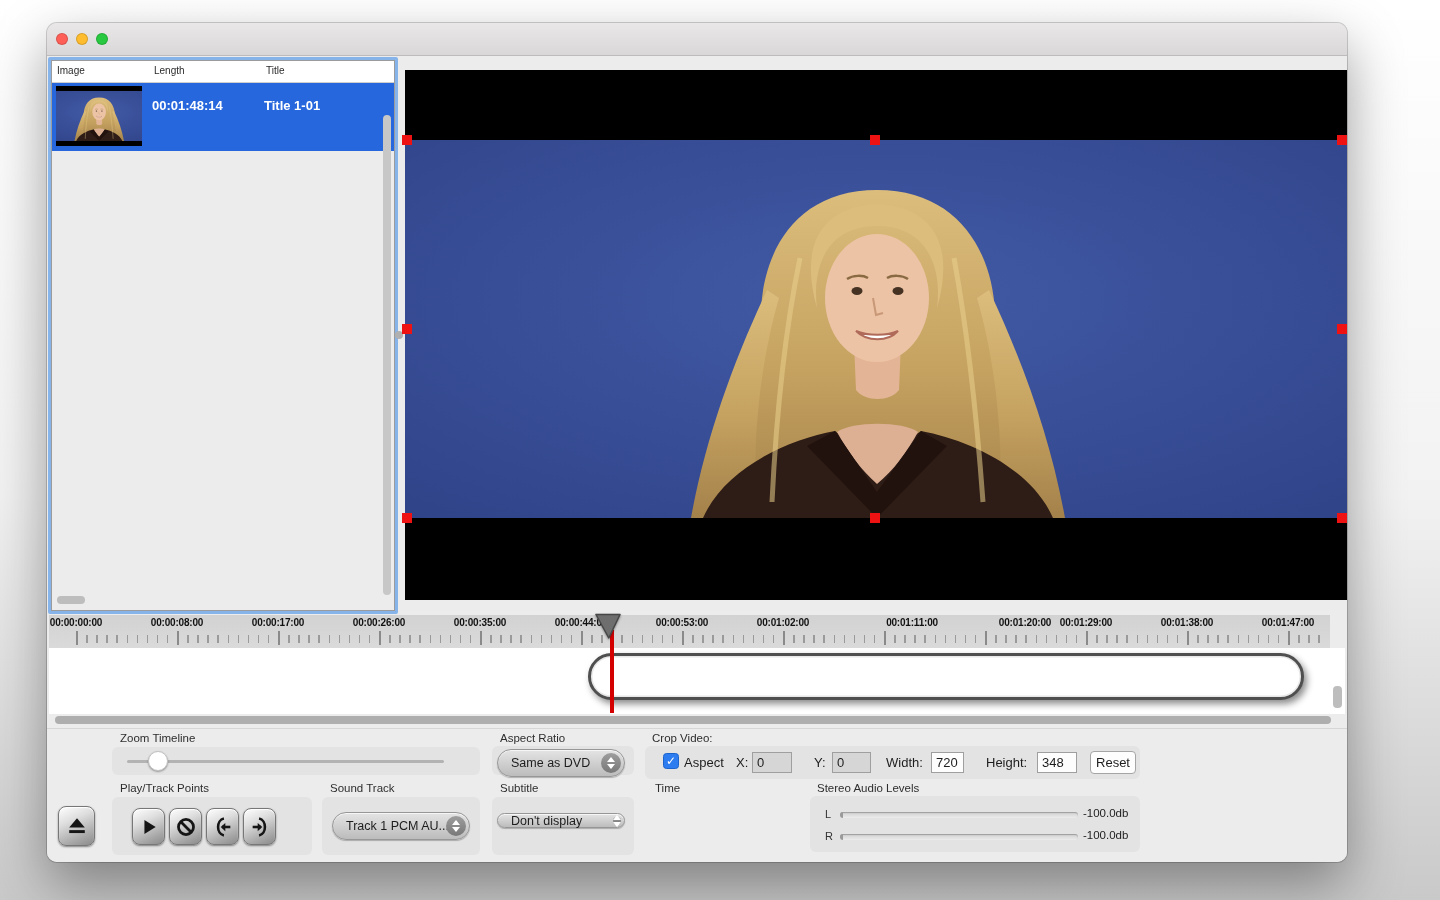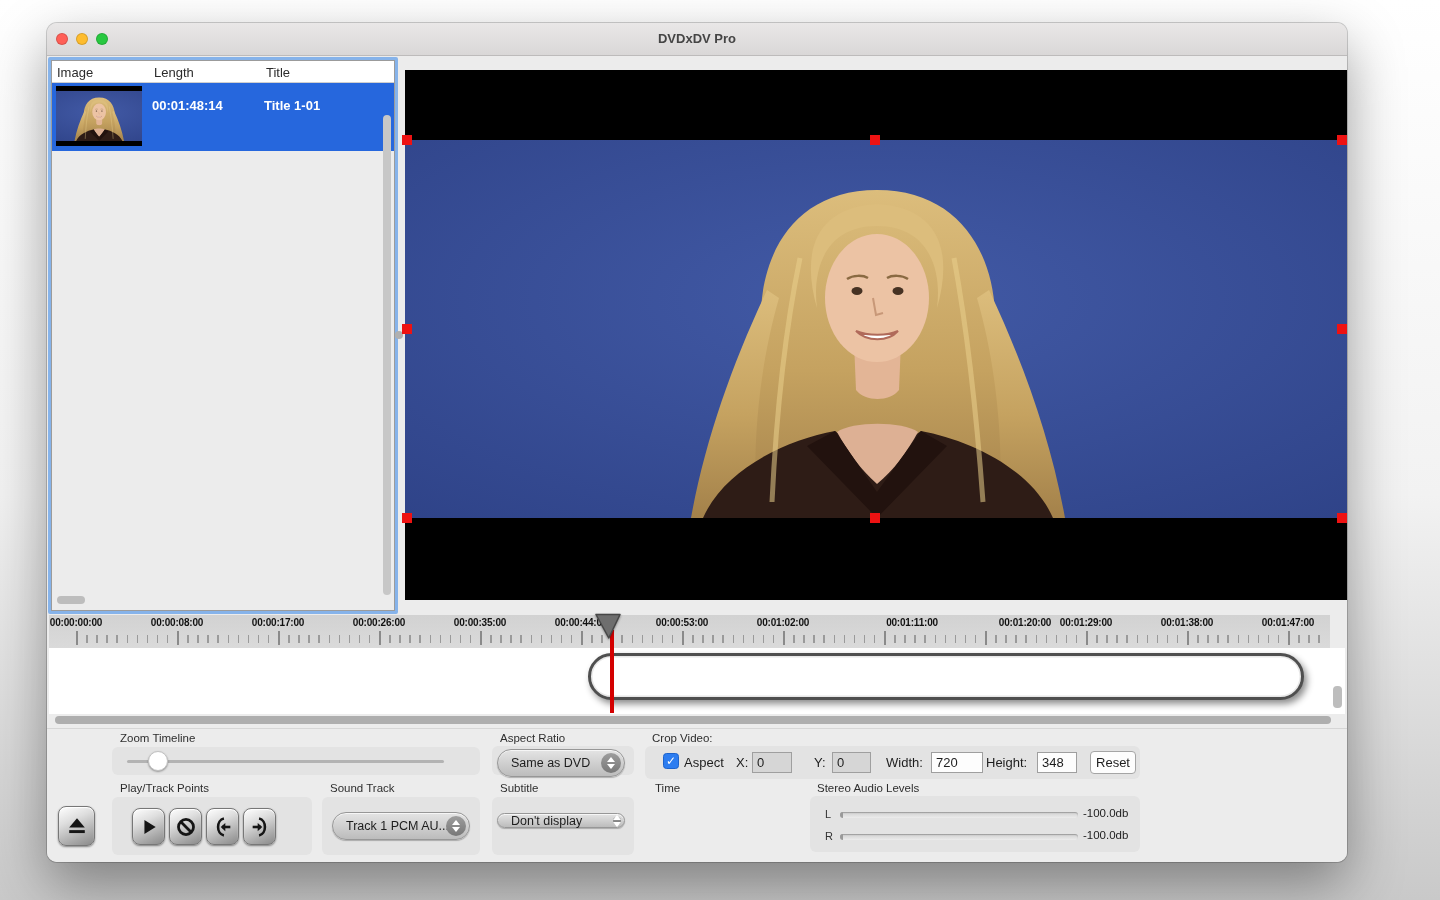--- a/index.html
+++ b/index.html
@@ -38,21 +38,21 @@
   .light.red{background:var(--traffic-red);}
   .light.yellow{background:var(--traffic-yellow);}
   .light.green{background:var(--traffic-green);}
   
   .list-panel{
     position:absolute;left:1px;top:34px;width:350px;height:557px;
     background:#e9e9e9;border:3px solid #86b3ea;border-radius:2px;
   }
   .list-inner{position:absolute;inset:0;border:1px solid #9b9b9b;background:#ececec;}
   .list-header{position:absolute;left:0;top:0;right:0;height:22px;background:#ffffff;border-bottom:1px solid #cfcfcf;}
-  .col-label{position:absolute;top:4px;font-size:13px;color:#2b2b2b;}
+  .col-label{position:absolute;top:4px;font-size:10px;color:#2b2b2b;}
   .col-image{left:5px;} .col-length{left:102px;} .col-title{left:214px;}
   .list-row{position:absolute;left:0;top:22px;right:0;height:68px;background:var(--selection-blue);}
   .row-text{position:absolute;top:15px;font-size:13px;font-weight:600;color:#fff;}
   .row-length{left:100px;} .row-title{left:212px;}
   .thumb-wrap{position:absolute;left:4px;top:3px;width:86px;height:60px;background:#000;padding:5px 0;overflow:hidden;}
   .thumb-wrap svg{width:100%;height:100%;display:block;}
   .list-vthumb{position:absolute;right:3px;top:54px;width:8px;height:480px;background:#c7c7c7;border-radius:4px;}
   .list-hthumb{position:absolute;left:5px;bottom:6px;width:28px;height:8px;background:#bdbdbd;border-radius:4px;}
   
   .video-area{position:absolute;left:358px;top:47px;width:942px;height:530px;background:#000;}
@@ -161,21 +161,20 @@
 </svg>
 
 <div class="window">
 
   <div class="titlebar">
     <div class="lights">
       <span class="light red"></span>
       <span class="light yellow"></span>
       <span class="light green"></span>
     </div>
-    <div class="title">DVDxDV Pro</div>
   </div>
 
   <div class="list-panel">
     <div class="list-inner">
       <div class="list-header">
         <span class="col-label col-image">Image</span>
         <span class="col-label col-length">Length</span>
         <span class="col-label col-title">Title</span>
       </div>
       <div class="list-row">
@@ -443,21 +442,21 @@
 
     <span class="grp-label" style="left:605px;top:3px">Crop Video:</span>
     <div class="grp-box" style="left:598px;top:17px;width:495px;height:33px">
       <span class="checkbox" style="left:18px;top:7px">✓</span>
       <span class="crop-text" style="left:39px;top:9px">Aspect</span>
       <span class="crop-text" style="left:91px;top:9px">X:</span>
       <input class="crop-input gray" style="left: 107px; top: 6px; width: 40px;" value="0">
       <span class="crop-text" style="left:169px;top:9px">Y:</span>
       <input class="crop-input gray" style="left: 187px; top: 6px; width: 39px;" value="0">
       <span class="crop-text" style="left:241px;top:9px">Width:</span>
-      <input class="crop-input white" style="left: 286px; top: 6px; width: 52px;" value="720">
+      <input class="crop-input white" style="left: 286px; top: 6px; width: 33px;" value="720">
       <span class="crop-text" style="left:341px;top:9px">Height:</span>
       <input class="crop-input white" style="left: 392px; top: 6px; width: 40px;" value="348">
       <button class="reset-btn" style="left:445px;top:5px;width:46px">Reset</button>
     </div>
 
     <span class="grp-label" style="left:608px;top:53px">Time</span>
 
     <span class="grp-label" style="left:770px;top:53px">Stereo Audio Levels</span>
     <div class="grp-box" style="left:763px;top:67px;width:330px;height:56px">
       <span class="meter-label" style="left:15px;top:12px">L</span>

